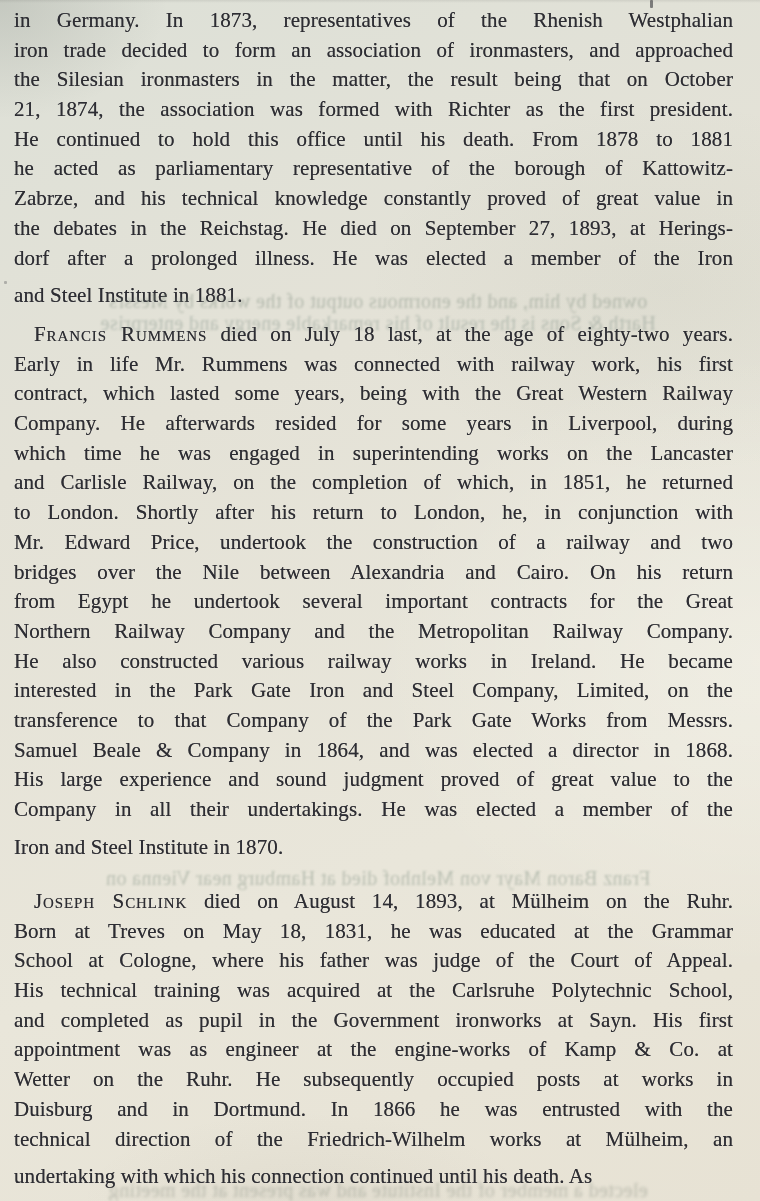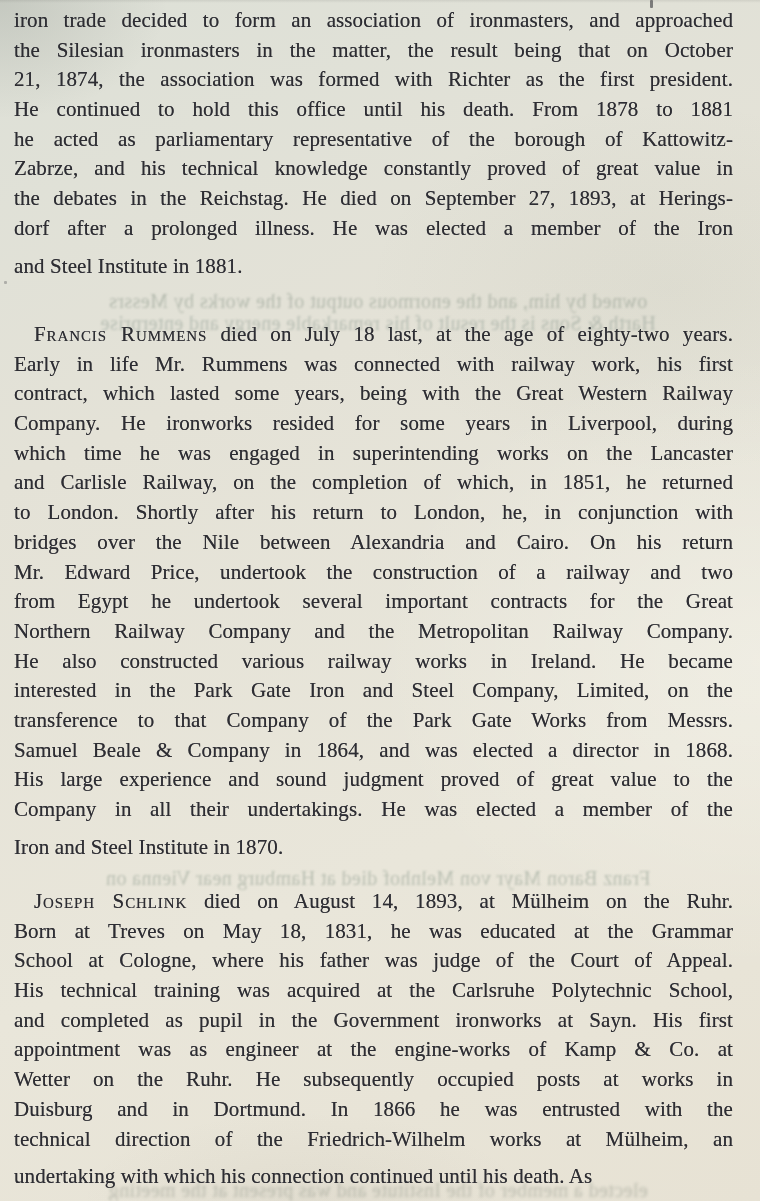--- a/index.html
+++ b/index.html
@@ -59,40 +59,41 @@
   .speck{position:absolute;background:rgba(40,40,46,.55);border-radius:1px;}
   .speck.s1{left:650px;top:0;width:3px;height:8px;}
   .speck.s2{left:4px;top:281px;width:3px;height:3px;opacity:.5;}
 </style>
 </head>
 <body>
 
 <div class="page">
   <main>
       <div class="para p1">
+        <div class="line">in Germany.  In 1873, representatives of the Rhenish Westphalian</div>
         <div class="line">iron trade decided to form an association of ironmasters, and approached</div>
         <div class="line">the Silesian ironmasters in the matter, the result being that on October</div>
         <div class="line">21, 1874, the association was formed with Richter as the first president.</div>
         <div class="line">He continued to hold this office until his death.  From 1878 to 1881</div>
         <div class="line">he acted as parliamentary representative of the borough of Kattowitz-</div>
         <div class="line">Zabrze, and his technical knowledge constantly proved of great value in</div>
         <div class="line">the debates in the Reichstag.  He died on September 27, 1893, at Herings-</div>
         <div class="line">dorf after a prolonged illness.  He was elected a member of the Iron</div>
         <div class="line last">and Steel Institute in 1881.</div>
       </div>
       <div class="para p2">
         <div class="line indent"><span class="smallcaps">Francis Rummens</span> died on July 18 last, at the age of eighty-two years.</div>
         <div class="line">Early in life Mr. Rummens was connected with railway work, his first</div>
         <div class="line">contract, which lasted some years, being with the Great Western Railway</div>
-        <div class="line">Company.  He ironworks resided for some years in Liverpool, during</div>
+        <div class="line">Company.  He afterwards resided for some years in Liverpool, during</div>
         <div class="line">which time he was engaged in superintending works on the Lancaster</div>
         <div class="line">and Carlisle Railway, on the completion of which, in 1851, he returned</div>
         <div class="line">to London.  Shortly after his return to London, he, in conjunction with</div>
+        <div class="line">Mr. Edward Price, undertook the construction of a railway and two</div>
         <div class="line">bridges over the Nile between Alexandria and Cairo.  On his return</div>
-        <div class="line">Mr. Edward Price, undertook the construction of a railway and two</div>
         <div class="line">from Egypt he undertook several important contracts for the Great</div>
         <div class="line">Northern Railway Company and the Metropolitan Railway Company.</div>
         <div class="line">He also constructed various railway works in Ireland.  He became</div>
         <div class="line">interested in the Park Gate Iron and Steel Company, Limited, on the</div>
         <div class="line">transference to that Company of the Park Gate Works from Messrs.</div>
         <div class="line">Samuel Beale &amp; Company in 1864, and was elected a director in 1868.</div>
         <div class="line">His large experience and sound judgment proved of great value to the</div>
         <div class="line">Company in all their undertakings.  He was elected a member of the</div>
         <div class="line last">Iron and Steel Institute in 1870.</div>
       </div>

